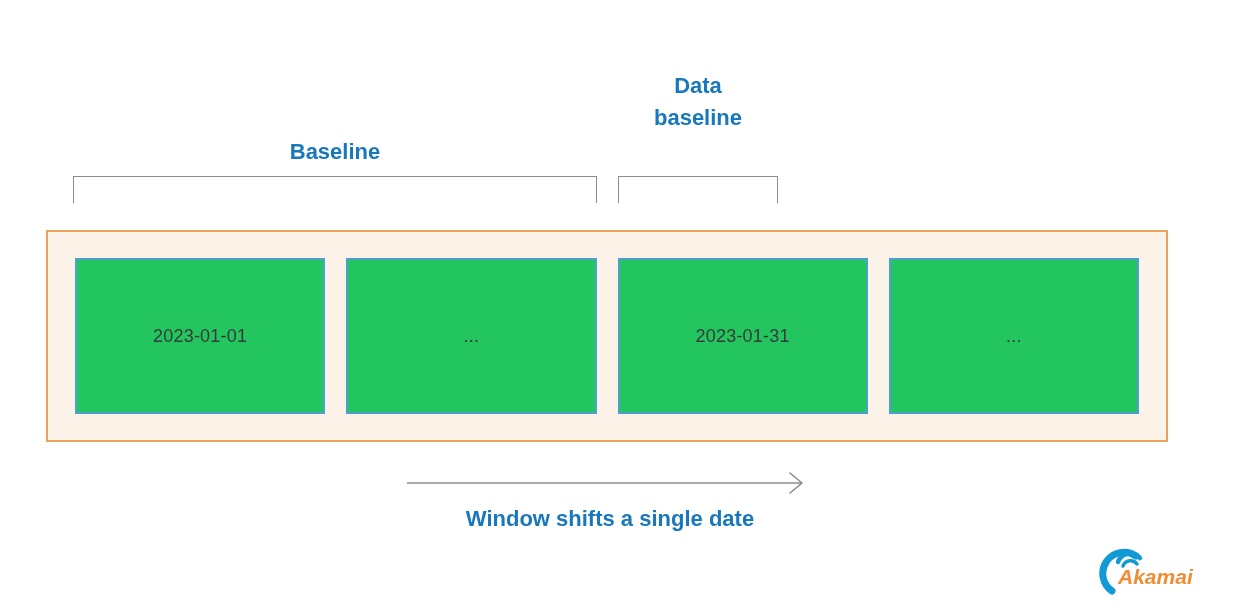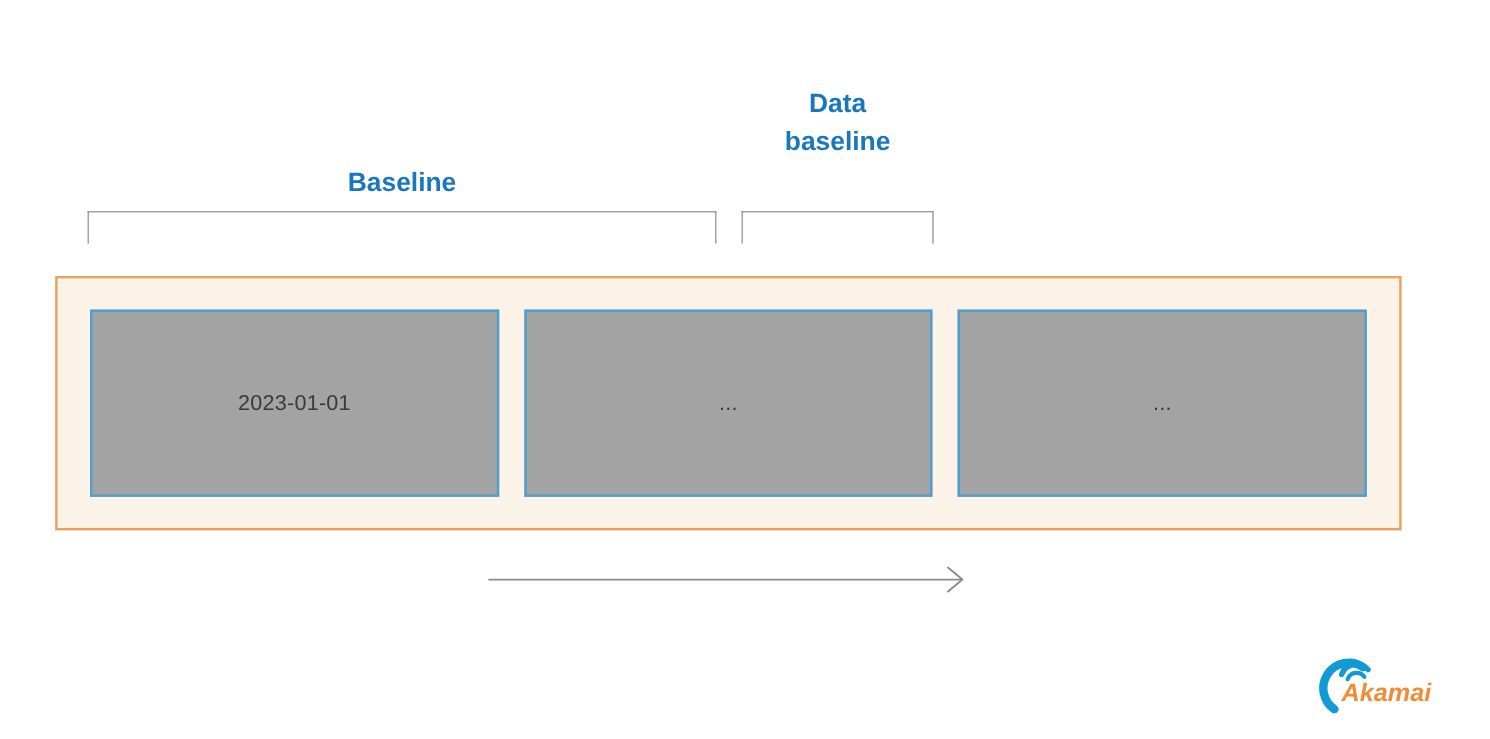--- a/index.html
+++ b/index.html
@@ -60,21 +60,21 @@
     box-sizing: border-box;
     background: #FCF3E8;
     border: 2px solid #E8A25D;
     display: flex;
     align-items: stretch;
     gap: 21px;
     padding: 26px 27px;
   }
   .date-box {
     flex: 1 1 0;
-    background: #a3a3a3;
+    background: #22c55e;
     border: 2px solid #4E9FD0;
     box-sizing: border-box;
     display: flex;
     align-items: center;
     justify-content: center;
     font-size: 18px;
     color: #3A3A3A;
     letter-spacing: 0.2px;
   }
 
@@ -116,27 +116,29 @@
     <span>baseline</span>
   </div>
   <div class="heading baseline-label">Baseline</div>
 
   <div class="bracket bracket-baseline"></div>
   <div class="bracket bracket-compared"></div>
 
   <div class="window">
     <div class="date-box">2023-01-01</div>
     <div class="date-box">...</div>
+    <div class="date-box">2023-01-31</div>
     <div class="date-box">...</div>
   </div>
 
   <svg class="shift-arrow" viewBox="0 0 410 26" fill="none" xmlns="http://www.w3.org/2000/svg">
     <line x1="2" y1="13" x2="396" y2="13" stroke="#8C8C8C" stroke-width="1.6"></line>
     <polyline points="385,3 397,13 385,23" stroke="#8C8C8C" stroke-width="1.6" fill="none" stroke-linecap="round" stroke-linejoin="round"></polyline>
   </svg>
+  <div class="shift-label">Window shifts a single date</div>
 
   <svg class="logo" viewBox="0 0 236 100" xmlns="http://www.w3.org/2000/svg">
     <g>
       <path d="M40 92 A 38 38 0 1 1 88 22" fill="none" stroke="#129AD6" stroke-width="14" stroke-linecap="round"></path>
       <path d="M52 34 A 26 26 0 0 1 96 26" fill="none" stroke="#129AD6" stroke-width="9" stroke-linecap="round"></path>
       <path d="M62 42 A 16 16 0 0 1 90 38" fill="none" stroke="#129AD6" stroke-width="7" stroke-linecap="round"></path>
     </g>
     <text x="52" y="78" font-family="Liberation Sans, sans-serif" font-size="42" font-weight="bold" font-style="italic" fill="#F08C33">Akamai</text>
   </svg>
 

